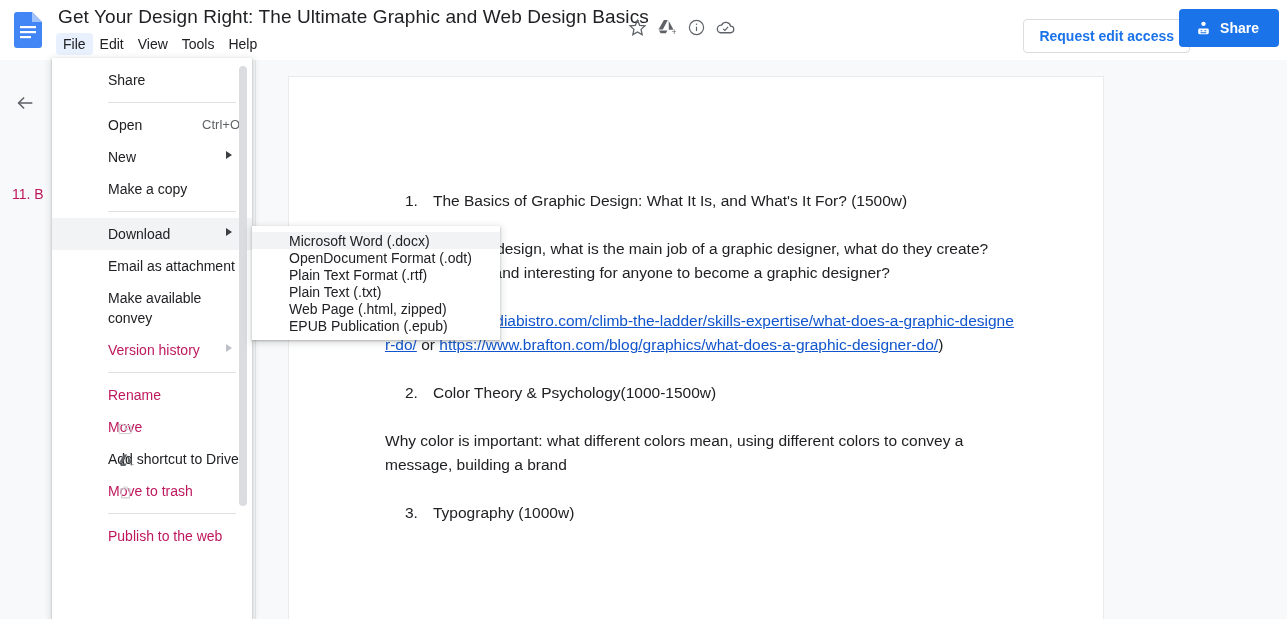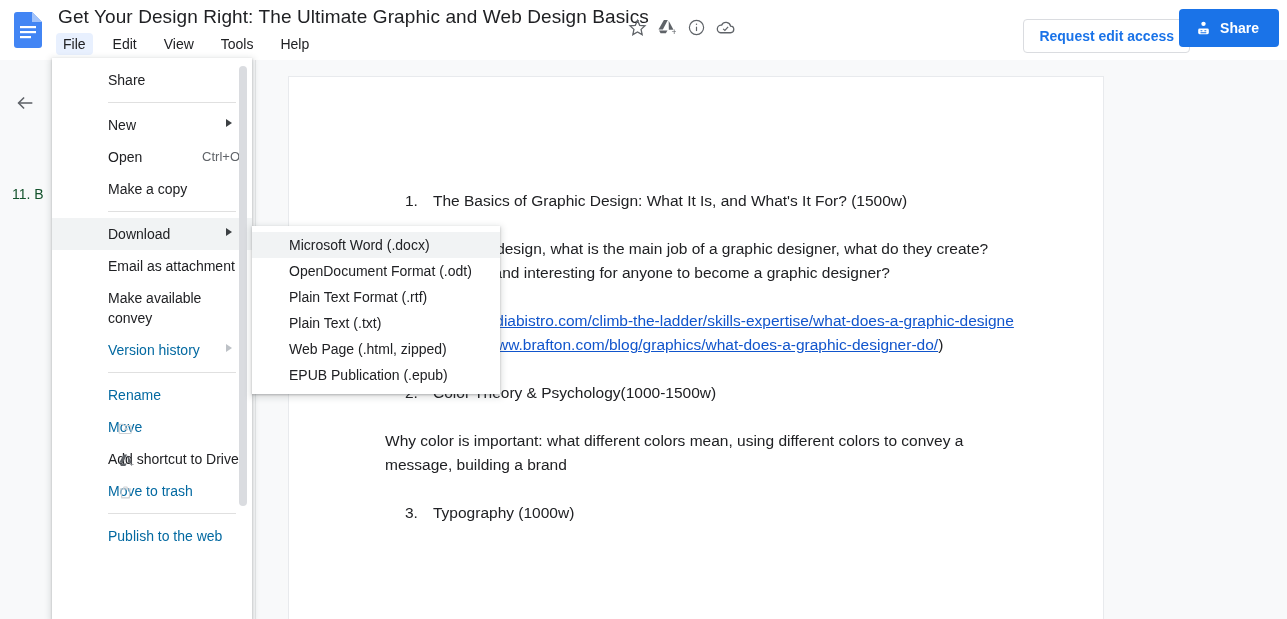--- a/index.html
+++ b/index.html
@@ -31,21 +31,21 @@
     color: #5f6368; cursor: pointer;
     display: flex; align-items: center; justify-content: center;
   }
   #icon-star   { left: 626px; }
   #icon-drive  { left: 655px; }
   #icon-info   { left: 685px; }
   #icon-cloud  { left: 714px; }
 
   #menubar {
     position: absolute; left: 56px; top: 33px;
-    display: flex; gap: 13px; align-items: center;
+    display: flex; gap: 0px; align-items: center;
   }
   .menu-item {
     font-size: 14px; color: #202124;
     padding: 2px 7px; border-radius: 4px;
     cursor: pointer; line-height: 18px;
   }
   .menu-item.active { background: #e8f0fe; }
 
   #request-edit {
     position: absolute; right: 97px; top: 11px;
@@ -72,21 +72,21 @@
     background: #f8f9fa; z-index: 5;
     border-right: 1px solid #e6e7e8;
   }
   #outline-back {
     position: absolute; left: 8px; top: 26px; width: 34px; height: 34px;
     display: flex; align-items: center; justify-content: center;
     color: #5f6368; cursor: pointer;
   }
   #outline-entry {
     position: absolute; left: 12px; top: 126px;
-    font-size: 14px; color: #14532d; white-space: nowrap;
+    font-size: 14px; color: #be185d; white-space: nowrap;
   }
 
   
   #canvas {
     position: absolute; left: 256px; top: 60px;
     width: 1031px; height: 559px;
     background: #f8f9fa; overflow: hidden;
   }
   #page {
     position: absolute; left: 32px; top: 16px;
@@ -117,21 +117,21 @@
     box-shadow: 0 2px 6px 2px rgba(60,64,67,.15), 0 1px 2px 0 rgba(60,64,67,.3);
     z-index: 60; padding-top: 6px;
     font-size: 14px; color: #202124;
   }
   .fm-item {
     position: relative; display: flex; align-items: flex-start;
     min-height: 32px; padding: 6px 12px 6px 56px;
     cursor: pointer; line-height: 20px;
   }
   .fm-item.hovered { background: #f1f3f4; }
-  .fm-item.disabled { color: #0369a1; cursor: default; }
+  .fm-item.disabled { color: #be185d; cursor: default; }
   .fm-item .fm-label { flex: 1; }
   .fm-item .fm-accel {
     color: #5f6368; font-size: 13px; padding-left: 12px; white-space: nowrap;
   }
   .fm-arrow {
     position: absolute; right: 20px; top: 10px;
     width: 0; height: 0;
     border-left: 6px solid #3c4043;
     border-top: 4px solid transparent;
     border-bottom: 4px solid transparent;
@@ -157,21 +157,21 @@
   
   #dl-submenu {
     position: absolute; left: 252px; top: 226px;
     width: 248px; padding: 6px 0;
     background: #ffffff;
     box-shadow: 0 2px 6px 2px rgba(60,64,67,.15), 0 1px 2px 0 rgba(60,64,67,.3);
     z-index: 70;
     font-size: 14px; color: #202124;
   }
   .dl-item {
-    height: 26px; display: flex; align-items: center;
+    height: 17px; display: flex; align-items: center;
     padding-left: 37px; cursor: pointer; white-space: nowrap;
   }
   .dl-item.hovered { background: #f1f3f4; }
 </style>
 </head>
 <body>
 
 <div id="header">
 
   <div id="docs-logo">
@@ -279,27 +279,27 @@
 
 <div id="file-menu">
 
   <div class="fm-item">
     <span class="fm-label">Share</span>
   </div>
 
   <div class="fm-sep"></div>
 
   <div class="fm-item">
+    <span class="fm-label">Open</span>
+    <span class="fm-accel">Ctrl+O</span>
+  </div>
+
+  <div class="fm-item">
     <span class="fm-label">New</span>
     <span class="fm-arrow"></span>
-  </div>
-
-  <div class="fm-item">
-    <span class="fm-label">Open</span>
-    <span class="fm-accel">Ctrl+O</span>
   </div>
 
   <div class="fm-item">
     <span class="fm-label">Make a copy</span>
   </div>
 
   <div class="fm-sep"></div>
 
   <div class="fm-item hovered">
     <span class="fm-label">Download</span>

